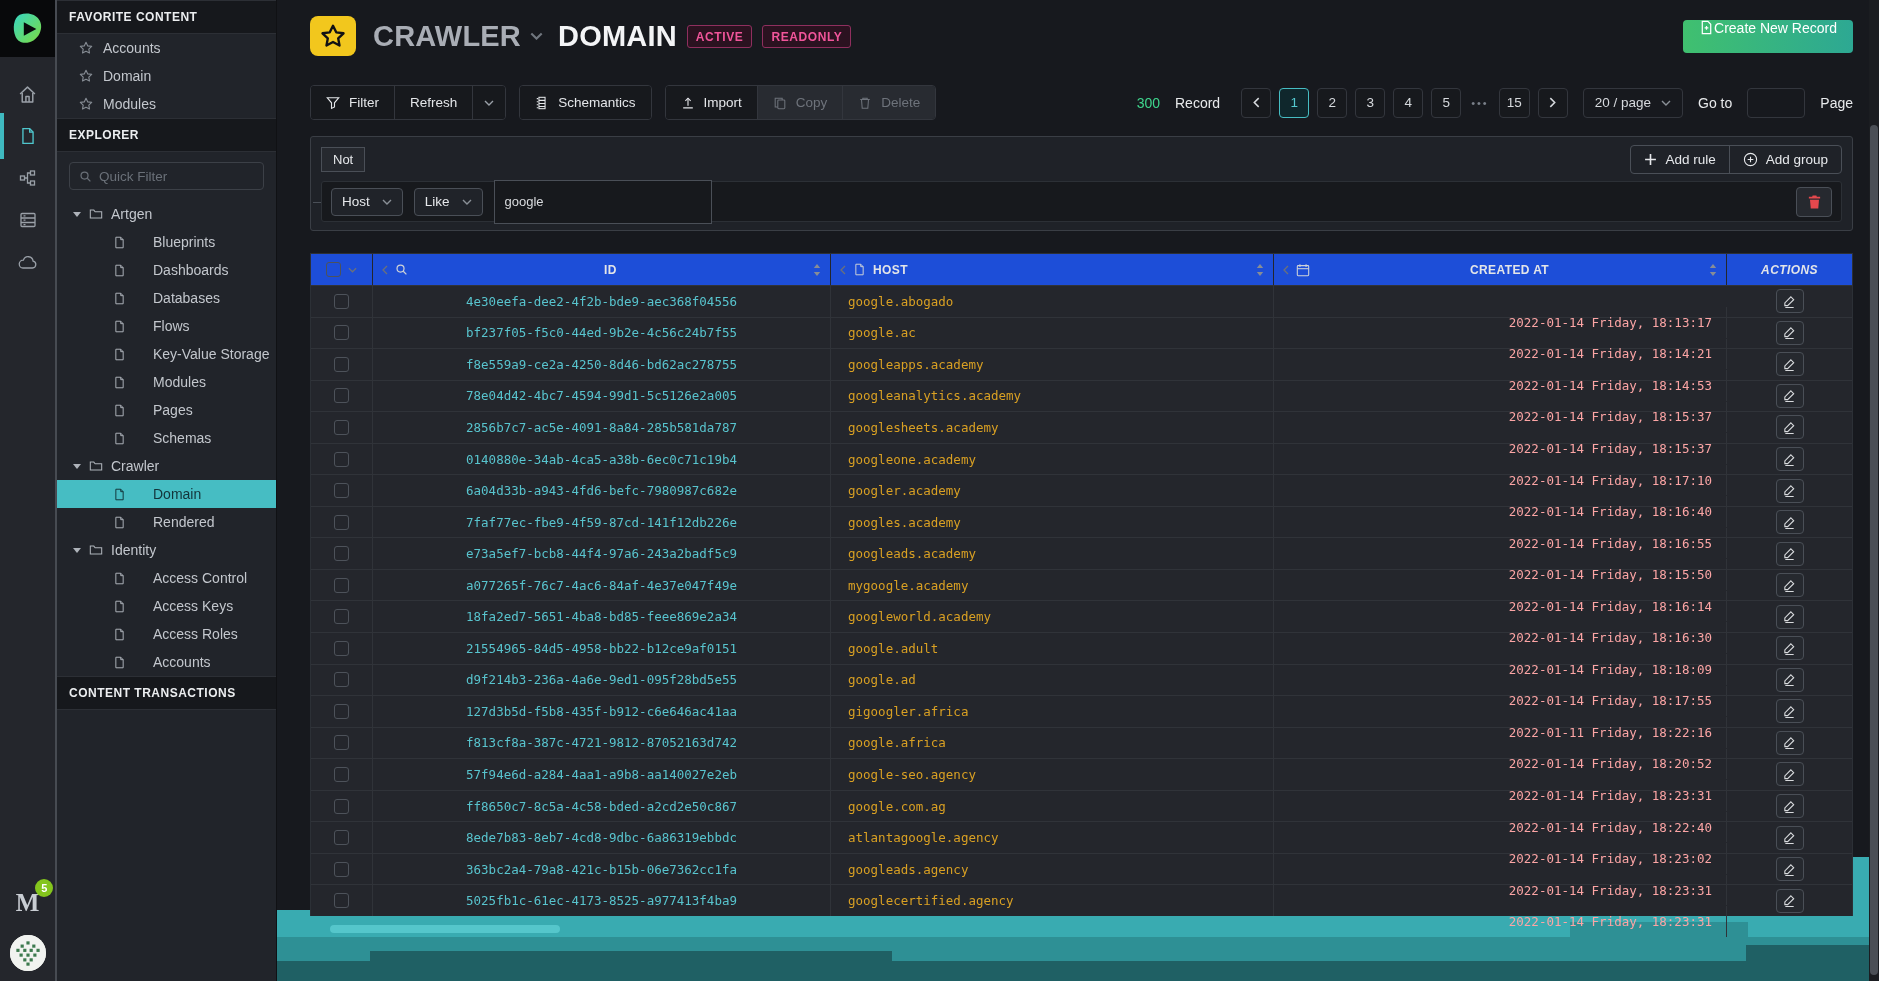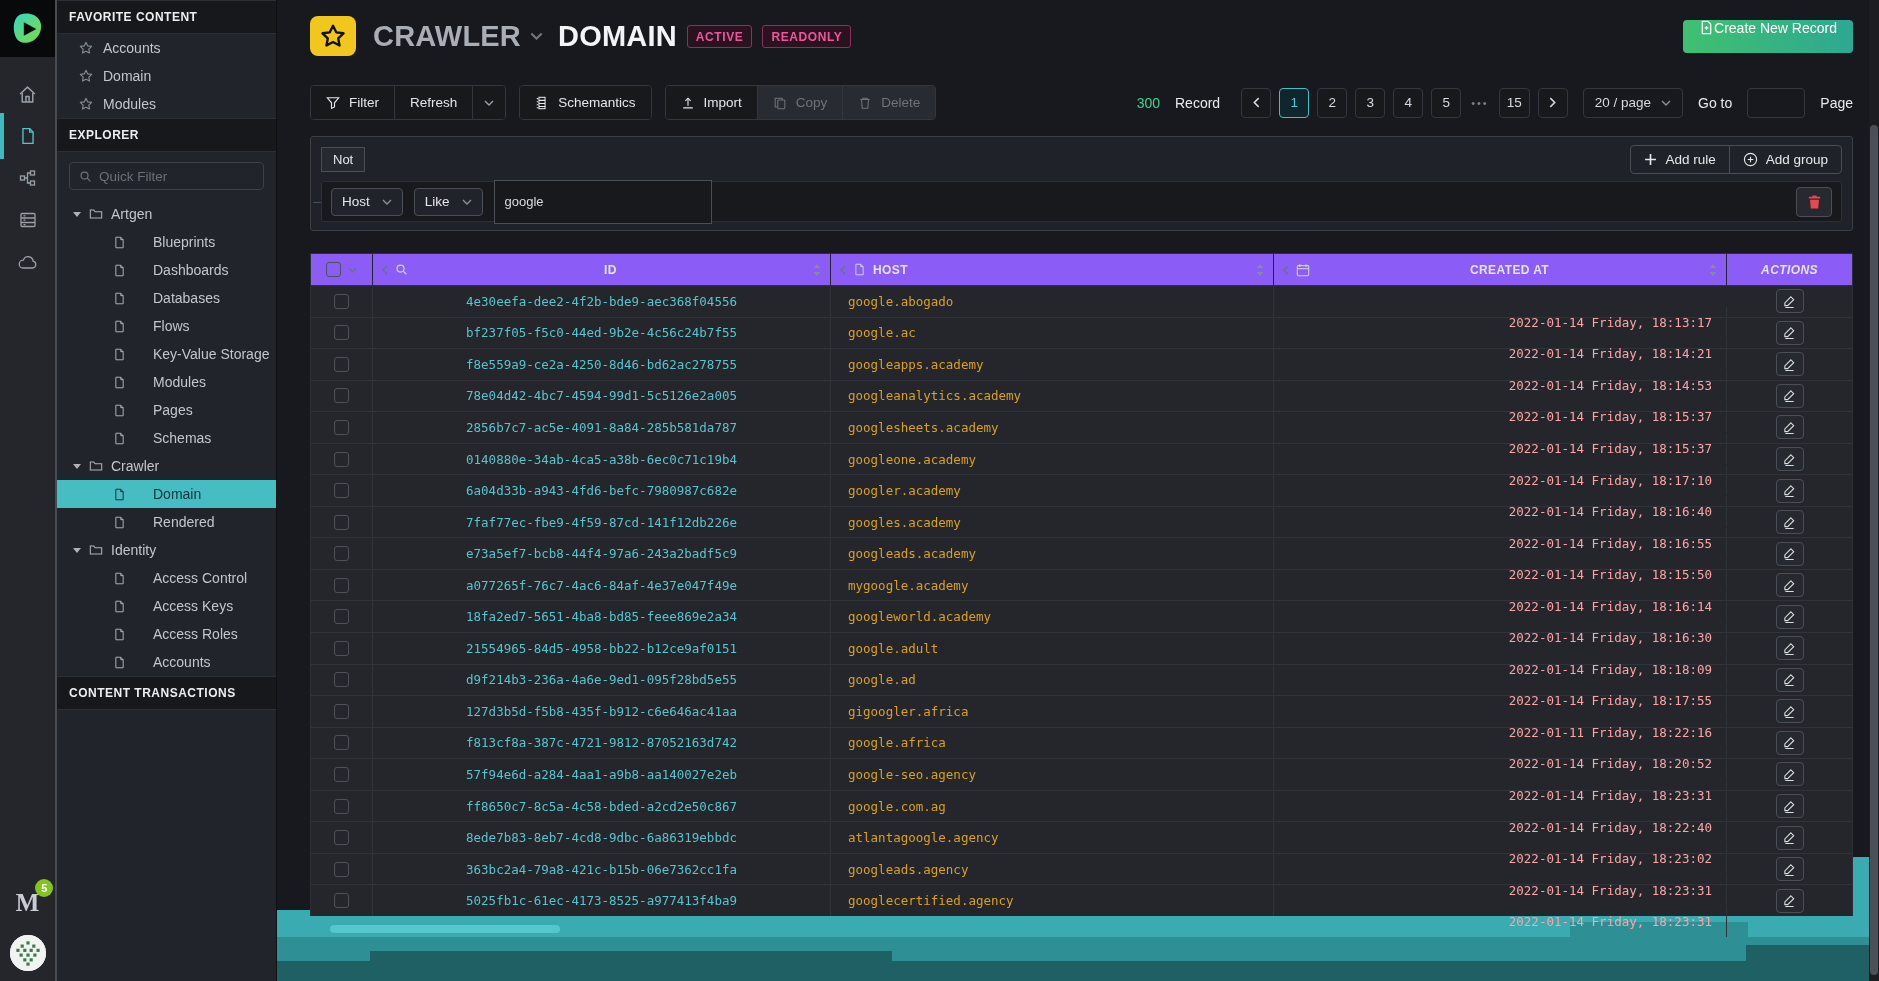--- a/index.html
+++ b/index.html
@@ -69,21 +69,21 @@
   .filter-actions .fact-btn:last-child{border-right:none;}
   .rule-row{position:relative;margin-top:7px;background:#17191d;border:1px solid #2c3036;border-radius:3px;display:flex;align-items:center;gap:11px;padding:6px 9px;height:41px;}
   .rule-row::before{content:'';position:absolute;left:-9px;top:50%;width:8px;height:1px;background:#4a4f57;}
   .sel{display:flex;align-items:center;gap:12px;border:1px solid #4a4f57;border-radius:4px;background:#202329;color:#e6e8eb;font-size:13.5px;padding:0 10px;height:28px;cursor:pointer;}
   .sel .chev{color:#8a9097;display:flex;}
   .rule-input{width:218px;height:44px;border:1px solid #4a4f57;border-radius:0;background:#17191d;color:#d9dbde;font-size:13px;padding:0 10px;font-family:inherit;outline:none;}
   .trash-btn{margin-left:auto;width:36px;height:30px;border:1px solid #4a4f57;border-radius:4px;background:#26292f;color:#e5484d;display:flex;align-items:center;justify-content:center;cursor:pointer;}
 
   
   .table-wrap{position:relative;z-index:1;margin-top:22px;width:1543px;border:1px solid #2c3036;border-bottom:none;}
-  .thead{display:flex;background:#8b5cf6;height:31px;color:#e3e5e8;font-weight:700;font-size:12px;letter-spacing:.4px;}
+  .thead{display:flex;background:#1d4ed8;height:31px;color:#e3e5e8;font-weight:700;font-size:12px;letter-spacing:.4px;}
   .th{display:flex;align-items:center;border-right:1px solid #24262b;padding:0 9px;gap:7px;}
   .th:last-child{border-right:none;font-style:italic;}
   .col-cb{width:62px;justify-content:center;}
   .col-id{width:458px;}
   .col-host{width:443px;}
   .col-date{width:453px;}
   .col-actions{width:125px;justify-content:center;}
   .th .dim{color:#6b717a;display:flex;}
   .th .hicon{color:#cfd3d8;display:flex;}
   .th .lbl-center{flex:1;text-align:center;}

